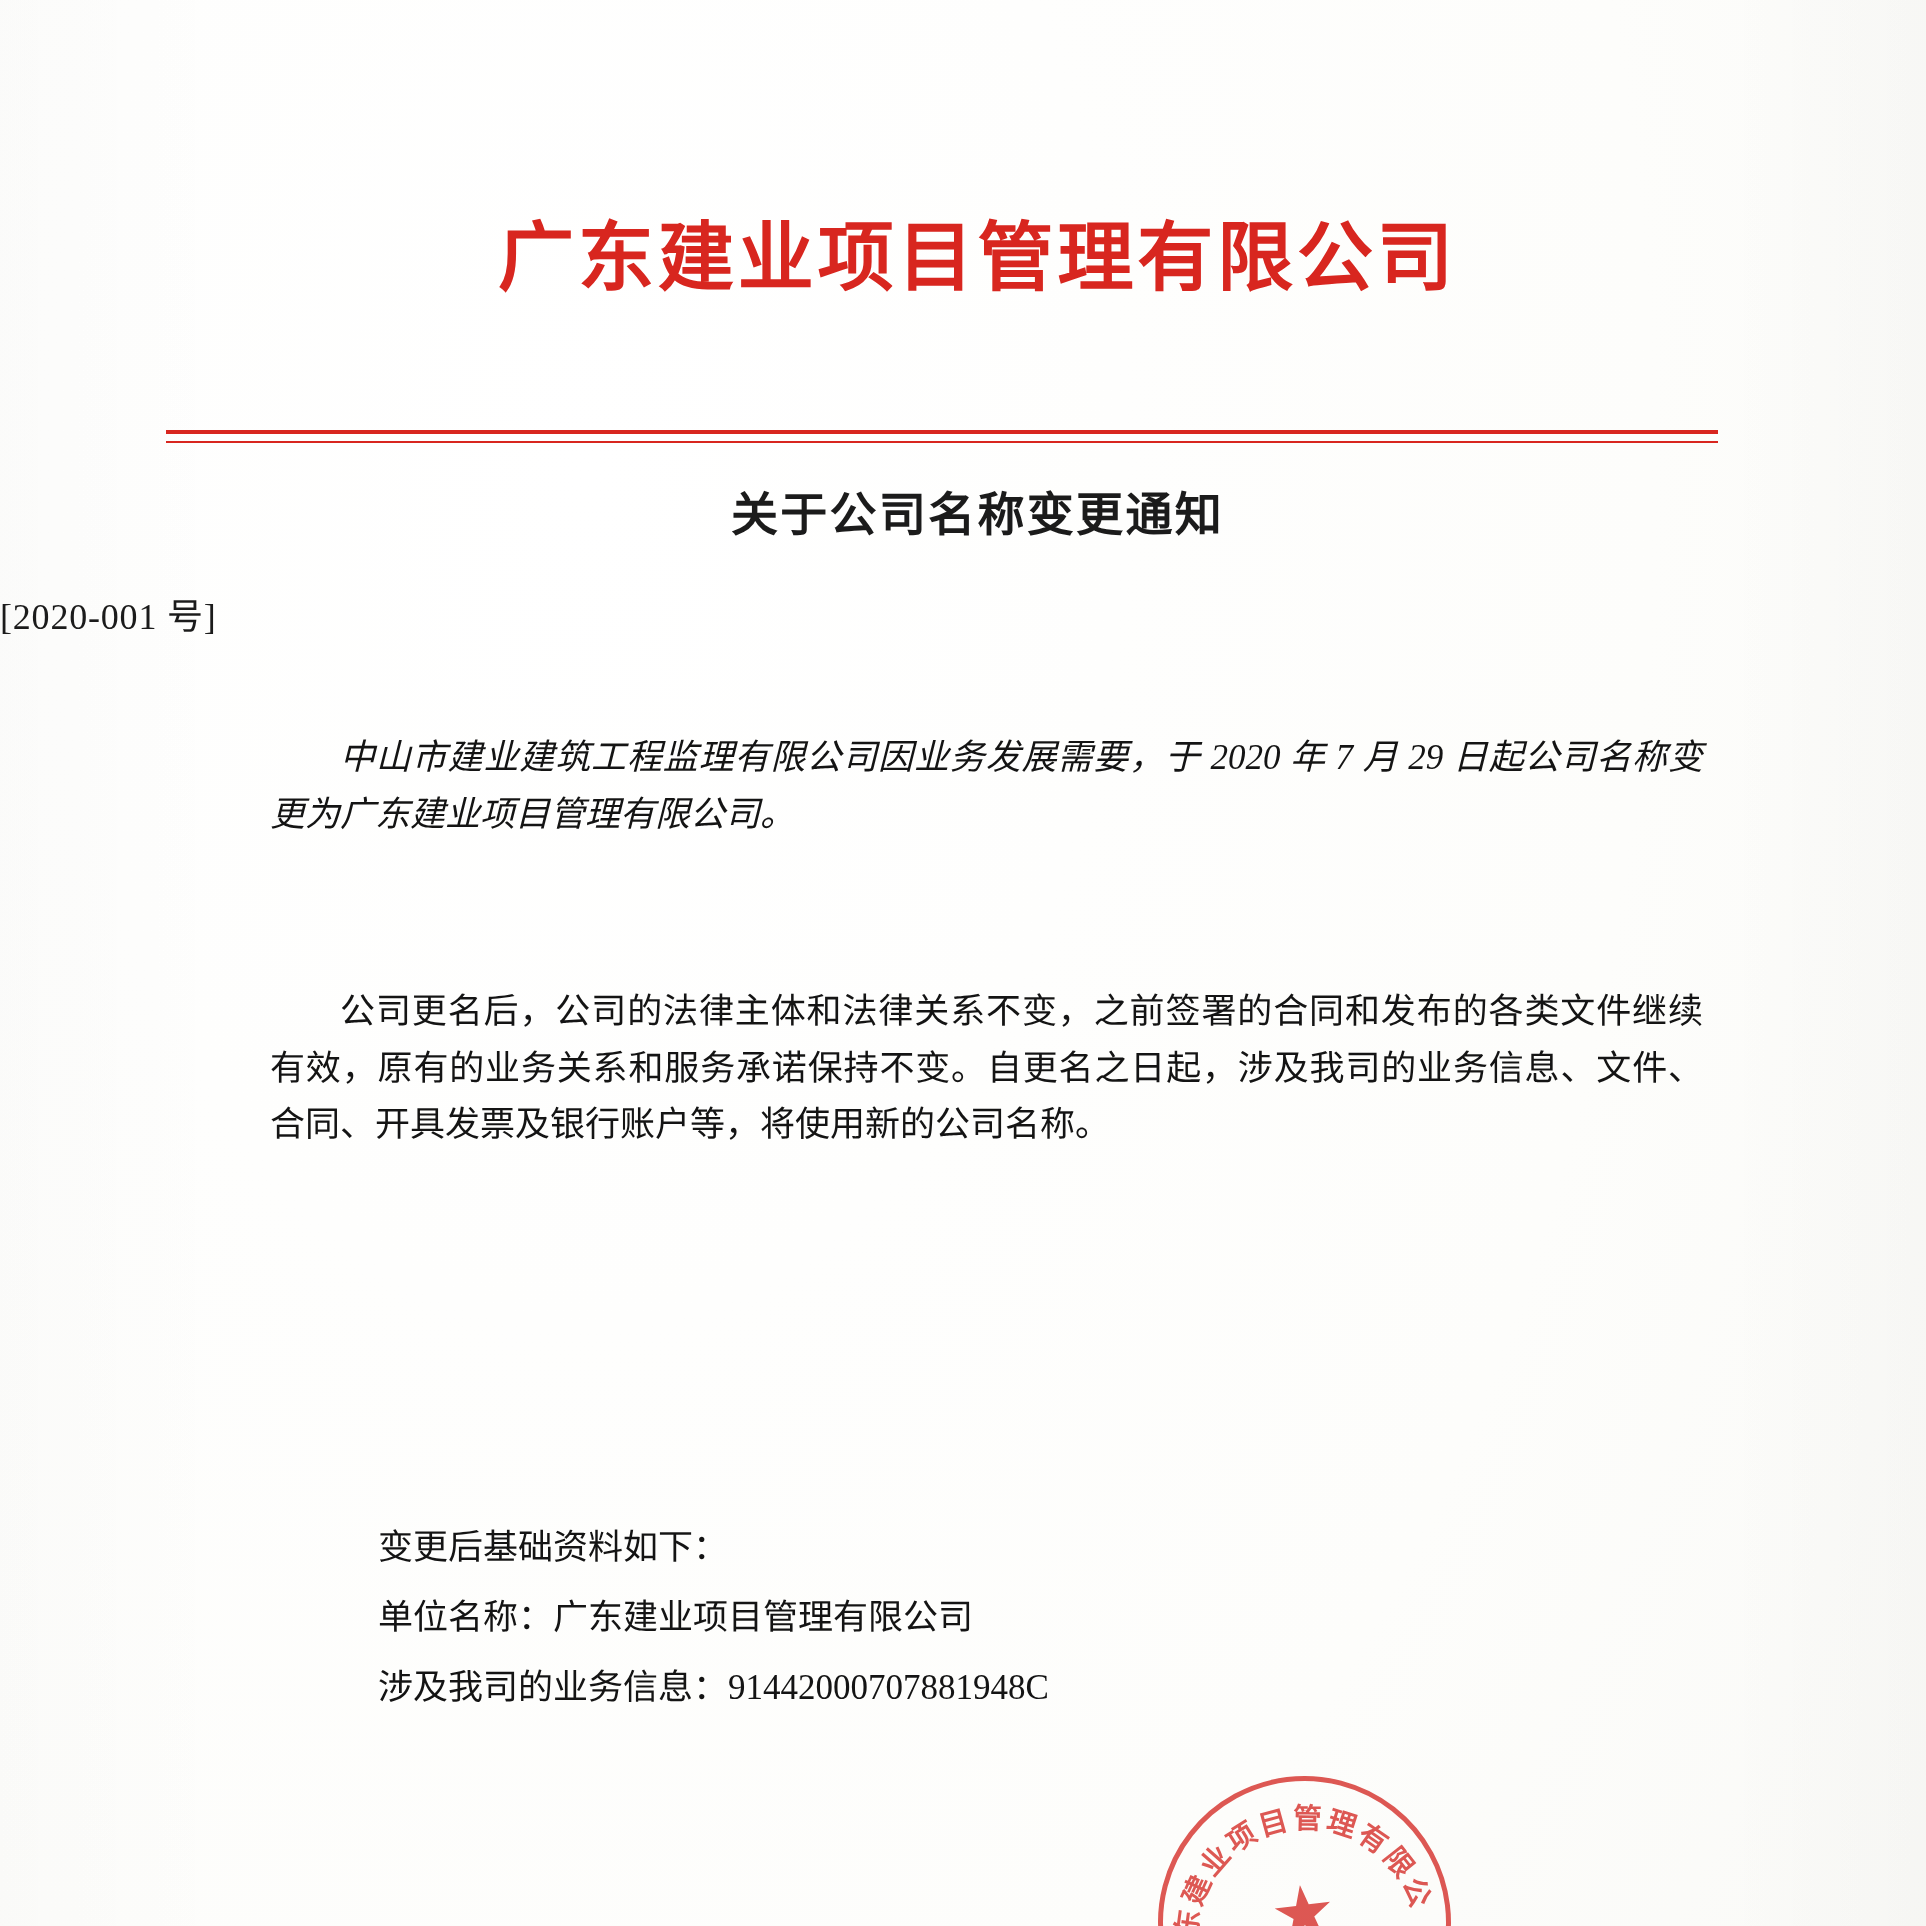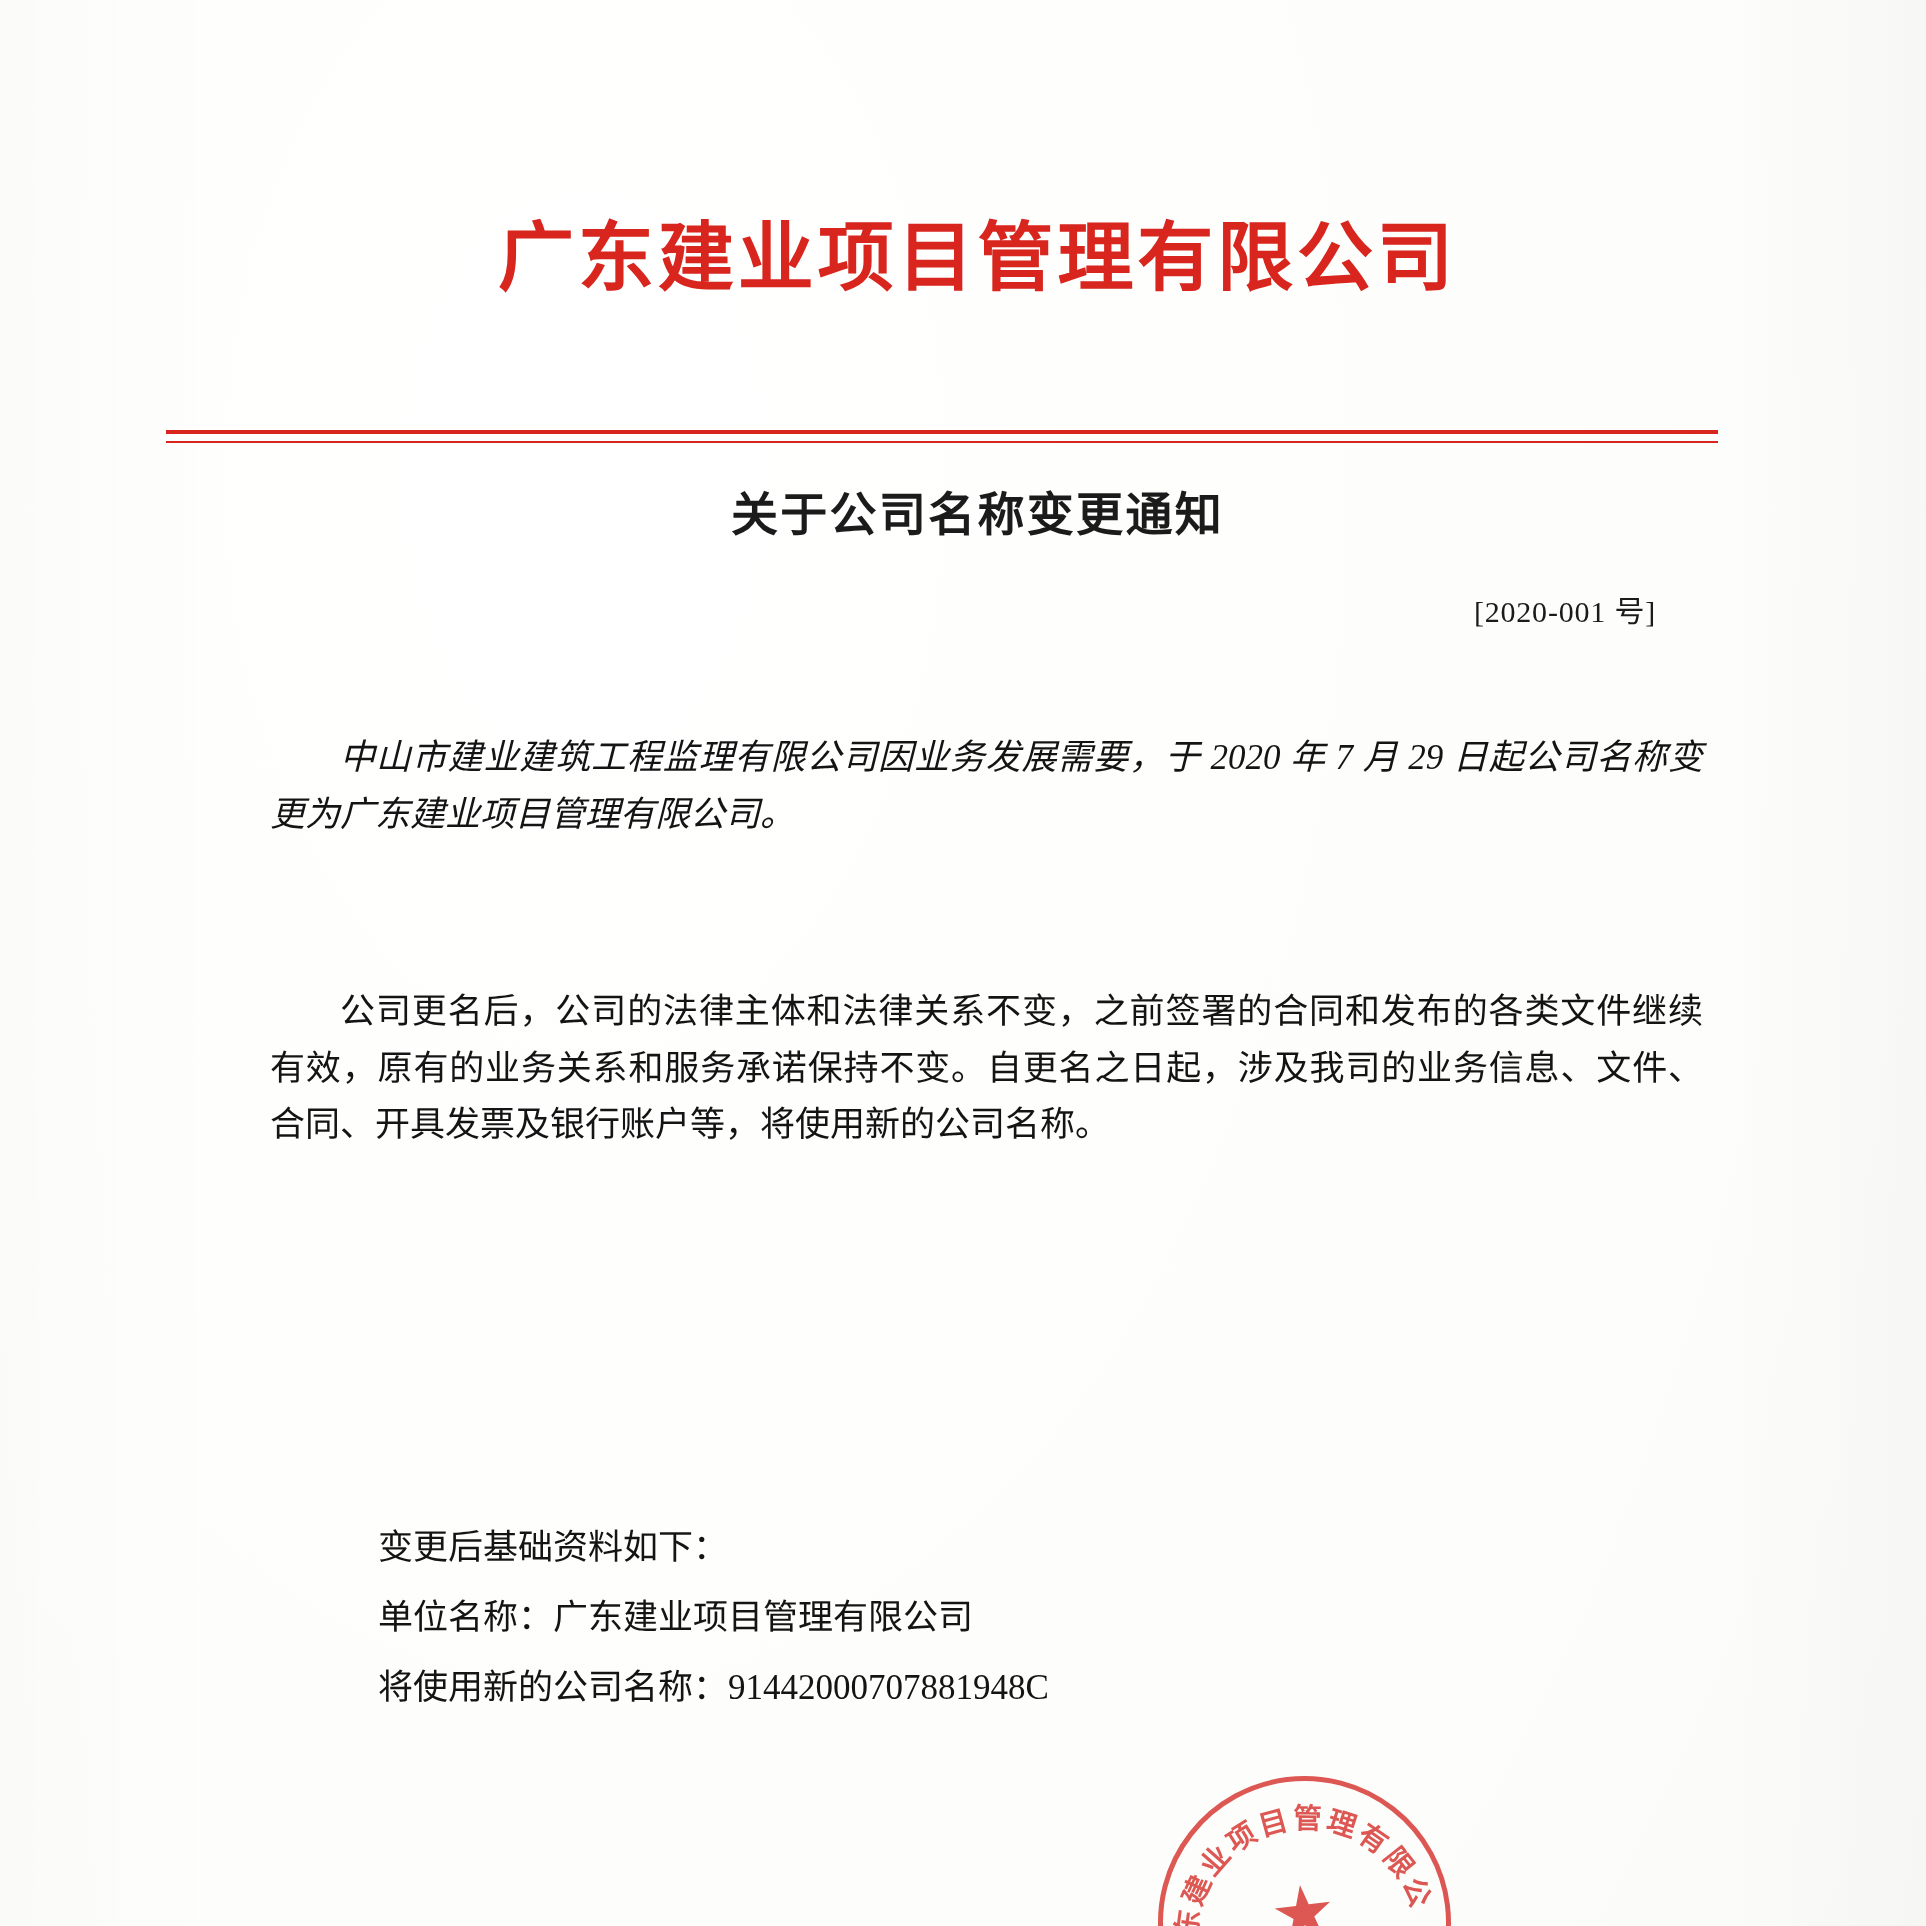--- a/index.html
+++ b/index.html
@@ -90,22 +90,21 @@
     font-size: 47px;
     letter-spacing: 2.3px;
     color: #1b1b1b;
   }
 
   .doc-number {
     position: absolute;
     left: 0;
     top: 587px;
     width: 1656px;
-    text-align: right;
-    font-size: 30px;
+    font-size: 36px;
     letter-spacing: 0.8px;
     color: #1b1b1b;
     font-family: "Liberation Serif", serif;
   }
 
   
   .body-block {
     position: absolute;
     left: 270px;
     width: 1433px;
@@ -203,21 +202,21 @@
     <p>中山市建业建筑工程监理有限公司因业务发展需要，于 2020 年 7 月 29 日起公司名称变更为广东建业项目管理有限公司。</p>
   </div>
 
   <div class="body-block" id="para2">
     <p>公司更名后，公司的法律主体和法律关系不变，之前签署的合同和发布的各类文件继续有效，原有的业务关系和服务承诺保持不变。自更名之日起，涉及我司的业务信息、文件、合同、开具发票及银行账户等，将使用新的公司名称。</p>
   </div>
 
   <div class="info-block">
     <div>变更后基础资料如下：</div>
     <div>单位名称：广东建业项目管理有限公司</div>
-    <div>将使用新的公司名称：91442000707881948C</div>
+    <div>涉及我司的业务信息：91442000707881948C</div>
   </div>
 
   <div class="seal">
     <div class="seal-ring"></div>
     <svg class="seal-arc" viewBox="0 0 760 760">
       <defs>
         <path id="sealArcPath" d="M 96 420 A 284 284 0 1 1 664 420" fill="none"></path>
       </defs>
       <text text-anchor="middle">
         <textPath href="#sealArcPath" startOffset="50%" id="seal-arc-textpath">广东建业项目管理有限公司</textPath>

